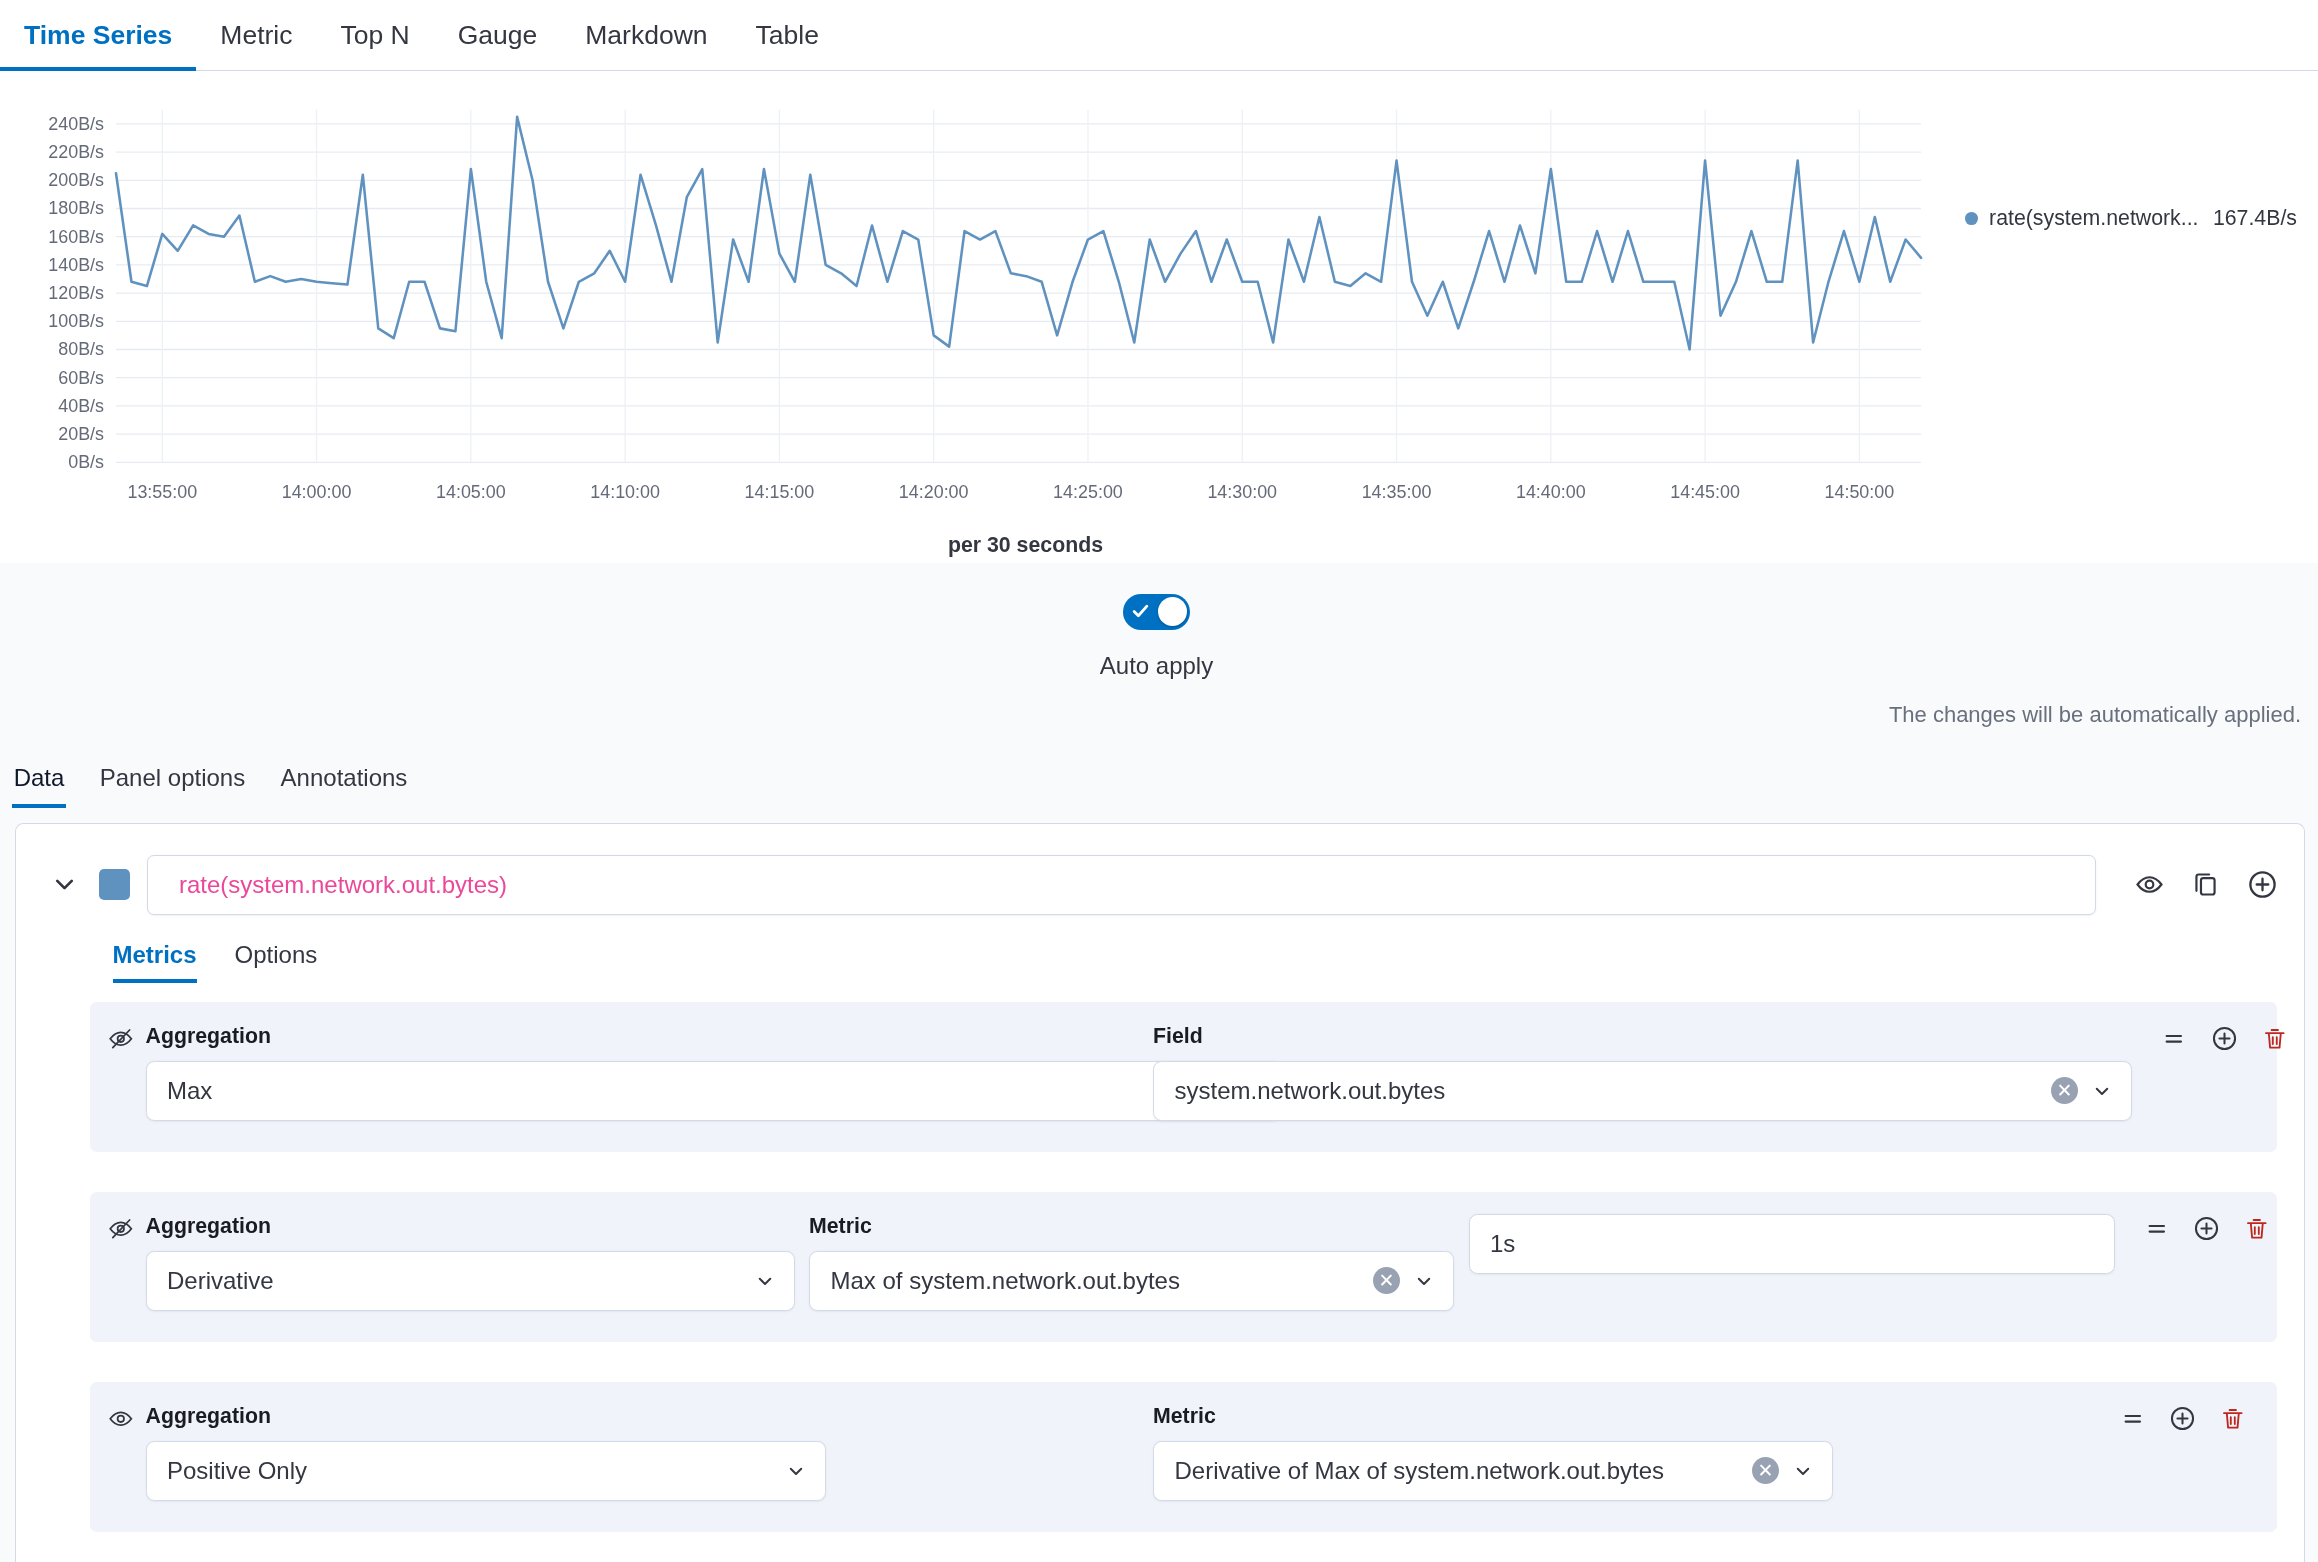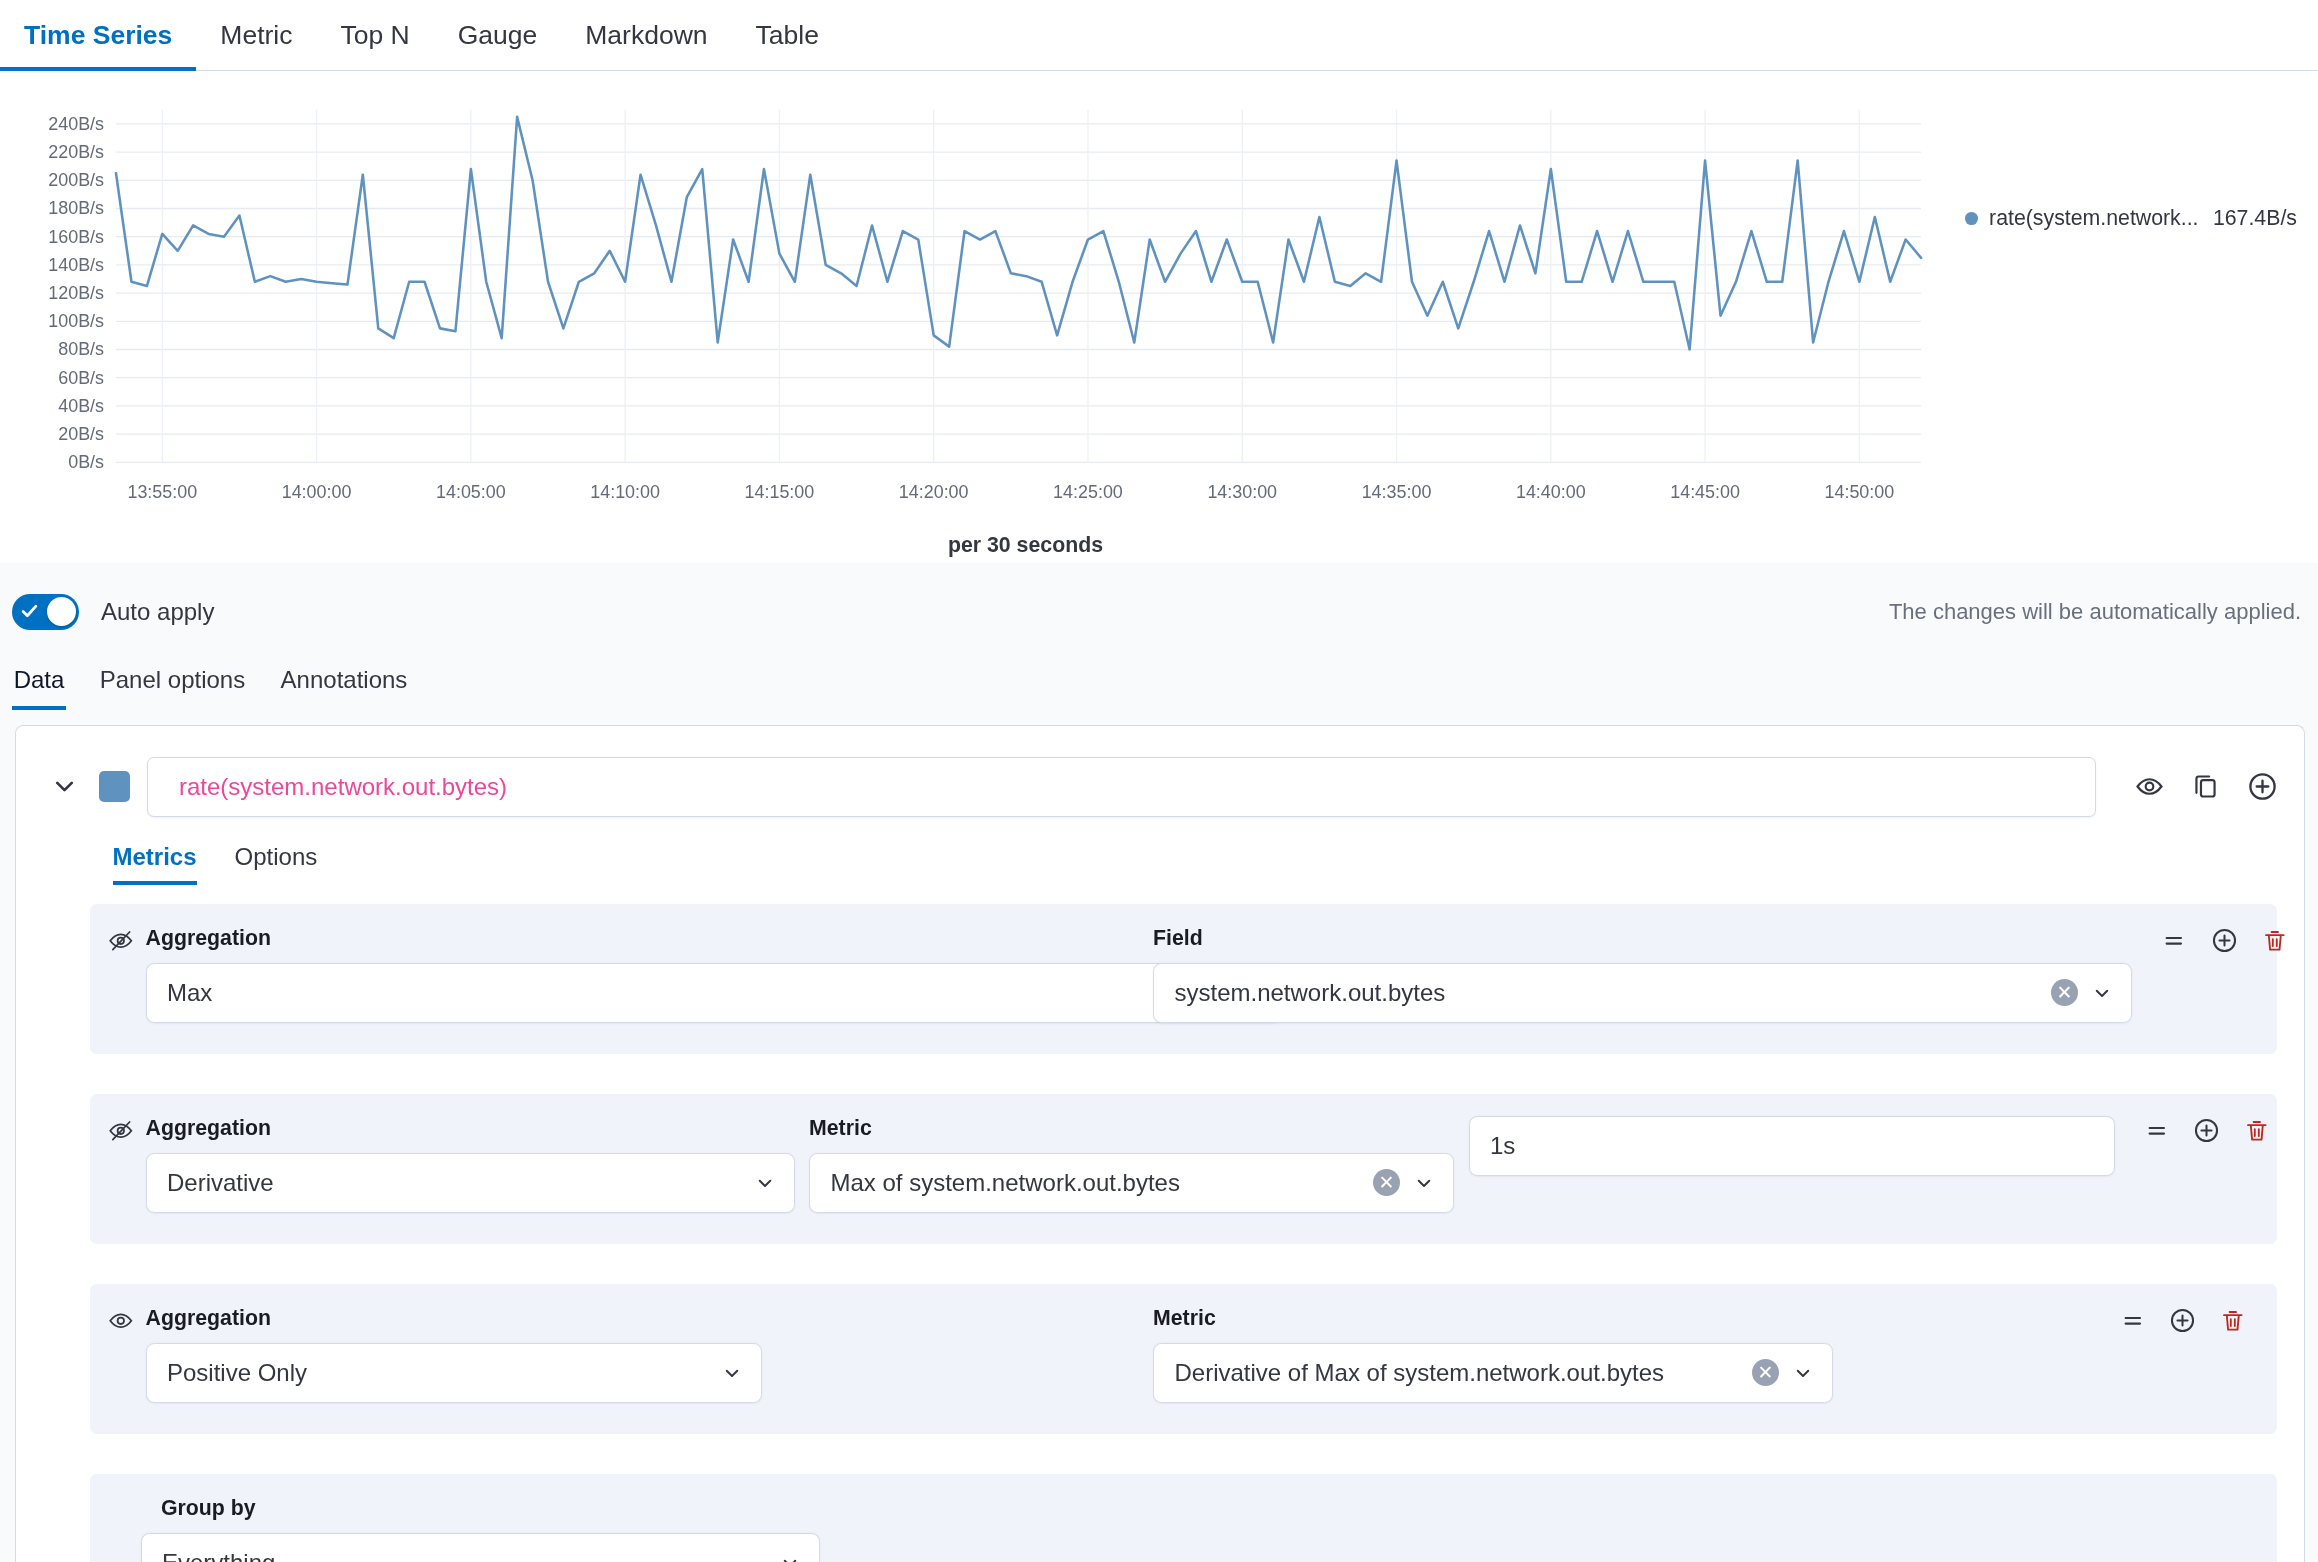--- a/index.html
+++ b/index.html
@@ -32,21 +32,21 @@
     font-size: 21.3px; font-weight: 700; color: #343741; margin-top: 5.1px;
   }
   .legend {
     position: absolute; top: 135px; right: 22px;
     display: flex; align-items: center; gap: 11px; font-size: 21.3px; color: #343741;
   }
   .legend-dot { width: 12.8px; height: 12.8px; border-radius: 50%; display: inline-block; }
   .legend-val { margin-left: 3.4px; }
   
   .lower { background: #f9fafc; min-height: 990px; }
-  .apply-bar { display: flex; align-items: center; gap: 22px; padding: 31px 18px 25.6px 12px; }
+  .apply-bar { display: flex; align-items: center; gap: 22px; padding: 31px 18px 25.6px 12px; flex-direction: column; }
   .switch {
     width: 67px; height: 36px; border-radius: 18px; background: #0071c2;
     position: relative; cursor: pointer; flex: 0 0 auto;
   }
   .switch .knob {
     position: absolute; top: 3.4px; right: 3.4px; width: 29px; height: 29px;
     border-radius: 50%; background: #fff; box-shadow: 0 0.9px 2.6px rgba(0,0,0,.25);
   }
   .switch svg { position: absolute; left: 9.4px; top: 9.4px; }
   .apply-label { font-size: 24px; color: #343741; }
@@ -357,21 +357,21 @@
 
       <div class="agg-row row3">
         <span class="eye-pos">
           <svg width="25.6" height="25.6" viewBox="0 0 32 32">
               <path d="M16 8C9.5 8 5 13 2.8 16 5 19 9.5 24 16 24s11-5 13.2-8C27 13 22.5 8 16 8z" fill="none" stroke="currentColor" stroke-width="2.2"></path>
               <circle cx="16" cy="16" r="4" fill="none" stroke="currentColor" stroke-width="2.2"></circle>
             </svg>
         </span>
         <div>
           <label class="field-label">Aggregation</label>
-          <div class="ctrl" style="width:616px">
+          <div class="ctrl" style="width:680px">
             <span class="val">Positive Only</span>
             <span class="chev">
                 <svg width="24" height="24" viewBox="0 0 32 32">
                   <path d="M9 13l7 7 7-7" fill="none" stroke="currentColor" stroke-width="2.6" stroke-linecap="round" stroke-linejoin="round"></path>
                 </svg>
               </span>
           </div>
         </div>
         <div>
           <label class="field-label">Metric</label>

